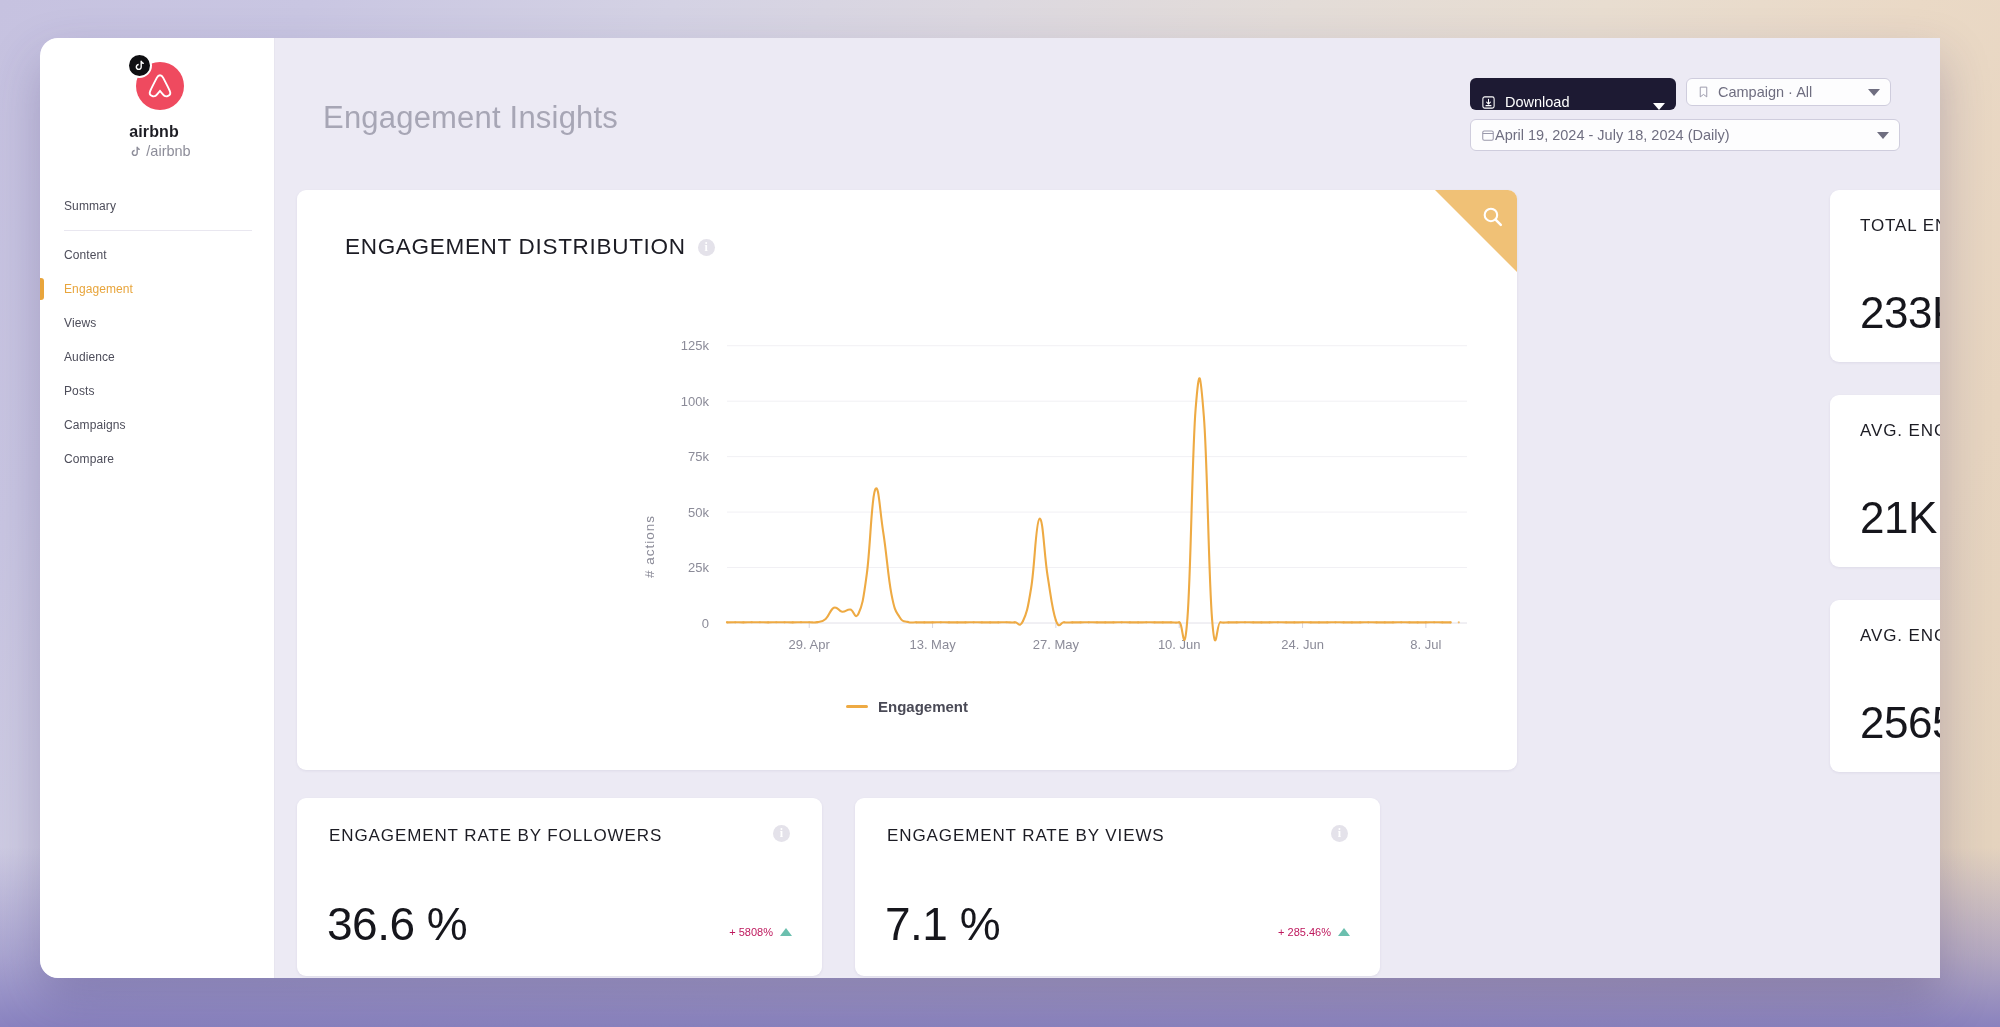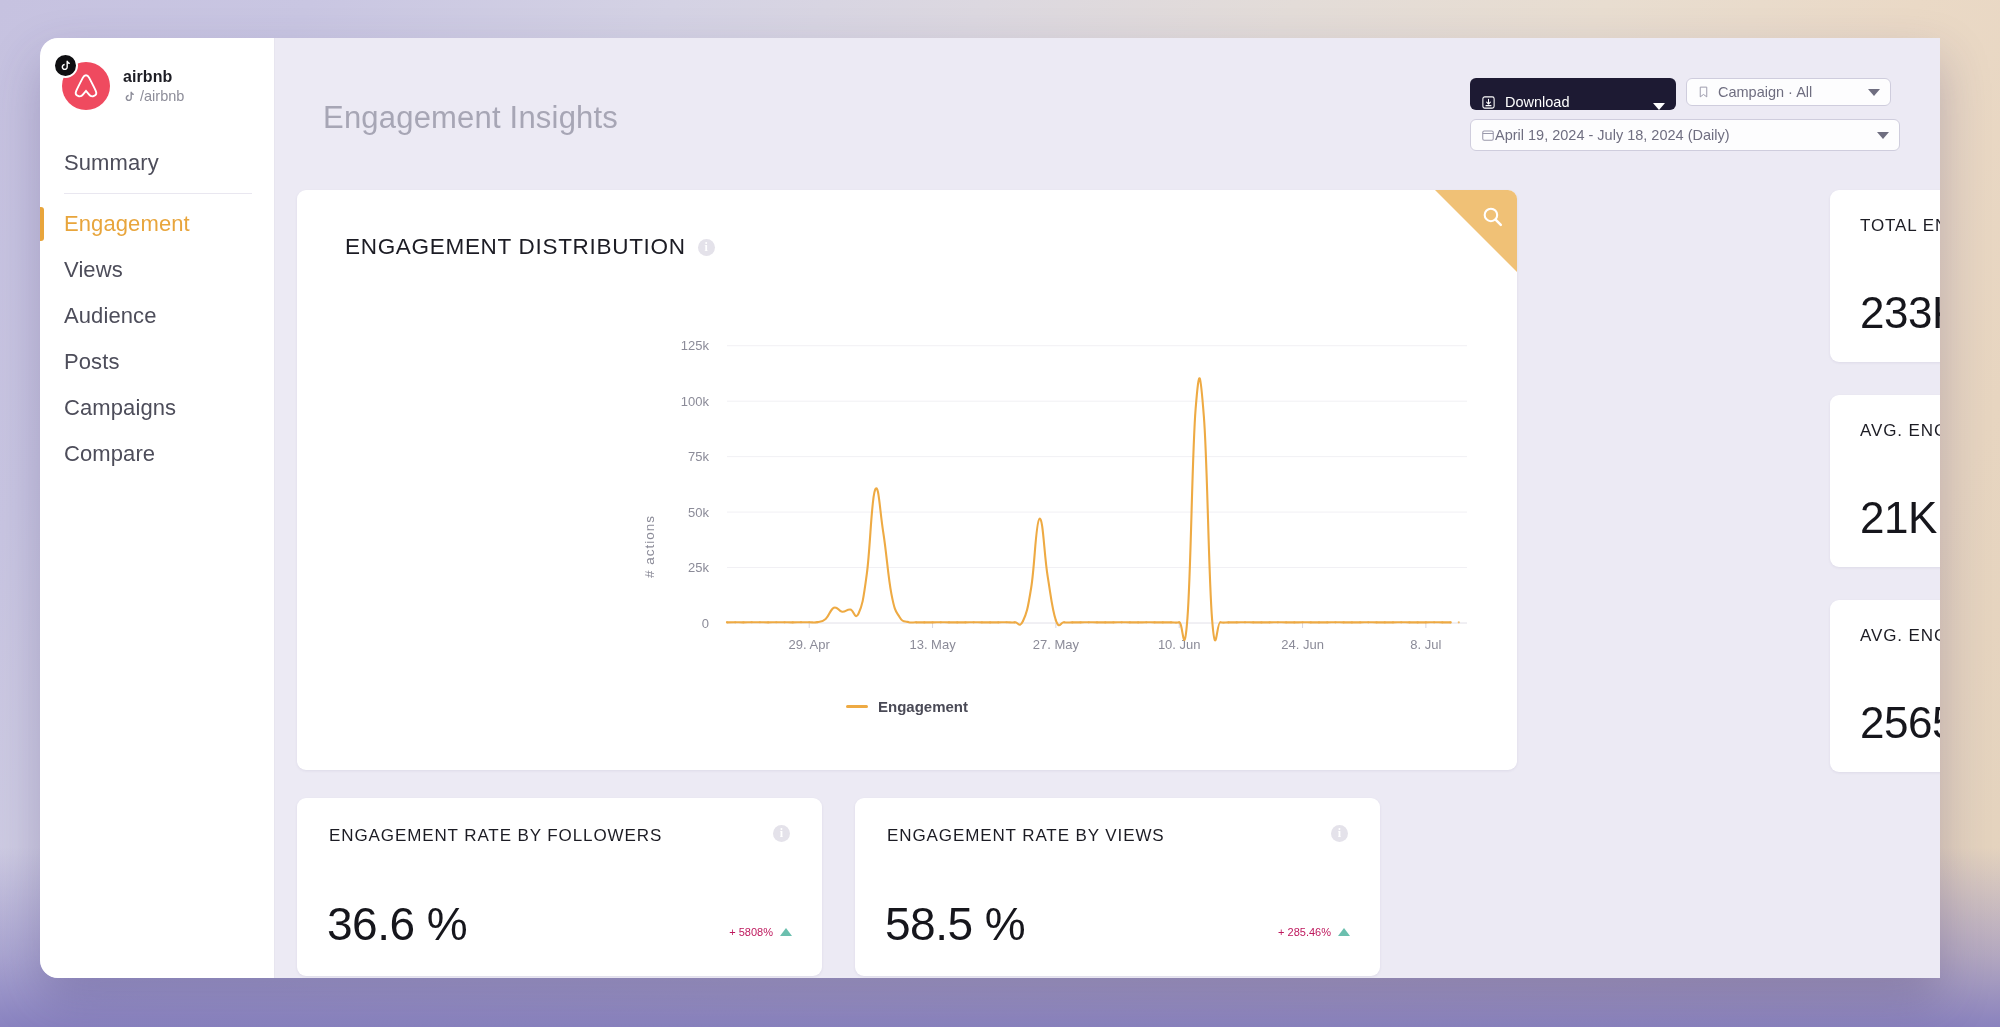--- a/index.html
+++ b/index.html
@@ -30,38 +30,38 @@
     display:flex; overflow:hidden; z-index:2;
   }
 
   
   #sidebar{
     width:235px; flex:0 0 235px; background:#ffffff;
     border-radius:18px 0 0 18px;
     border-right:1px solid #e7e5ef;
     padding:18px 0 0 0; position:relative;
   }
-  .profile{ display:flex; align-items:center; gap:13px; padding:6px 16px 0 22px; position:relative;}
+  .profile{ display:flex; align-items:center; gap:13px; padding:6px 16px 0 22px; position:relative;flex-direction:column;}
   .avatar-wrap{ position:relative; width:48px; height:48px; flex:0 0 48px;}
   .avatar{
     width:48px;height:48px;border-radius:50%;
     background:#ef4a5f; display:flex;align-items:center;justify-content:center;
   }
   .tt-badge{
     position:absolute; left:-9px; top:-9px; width:25px;height:25px;border-radius:50%;
     background:#0f0f12; display:flex;align-items:center;justify-content:center;
     border:2px solid #fff;
   }
   .profile-text{ display:flex; flex-direction:column; gap:2px;}
   .profile-name{ font-size:16px; font-weight:700; color:#1d1d24; letter-spacing:.1px;}
   .profile-handle{ display:flex; align-items:center; gap:4px; font-size:14.5px; color:#8d8d99;}
 
   .nav{ margin-top:30px; }
   .nav-item{
-    font-size:22px; color:#4d4d5a; padding:10px 0 10px 24px;
+    font-size:12px; color:#4d4d5a; padding:10px 0 10px 24px;
     position:relative; cursor:pointer; letter-spacing:.1px;
   }
   .nav-item.active{ color:#e8a53c; }
   .nav-item.active::before{
     content:""; position:absolute; left:0; top:6px; bottom:6px; width:4px;
     background:#e8a53c; border-radius:0 3px 3px 0;
   }
   .nav-sep{ height:1px; background:#e9e7f0; margin:7px 22px 7px 24px;}
 
   
@@ -174,20 +174,21 @@
             <path d="M16.5 3c.3 2 1.6 3.5 3.5 3.8v2.6c-1.3 0-2.6-.4-3.6-1.1v6.3c0 3.3-2.6 5.9-5.8 5.9S4.8 17.9 4.8 14.6c0-3.2 2.5-5.8 5.7-5.9v2.7c-1.6.1-2.9 1.5-2.9 3.2 0 1.8 1.4 3.2 3.1 3.2s3.1-1.4 3.1-3.2V3h2.7z" fill="#8d8d99"></path>
           </svg>
           <span>/airbnb</span>
         </div>
       </div>
     </div>
 
     <div class="nav">
       <div class="nav-item">Summary</div>
       <div class="nav-sep"></div>
+      <div class="nav-item">Content</div>
       <div class="nav-item active">Engagement</div>
       <div class="nav-item">Views</div>
       <div class="nav-item">Audience</div>
       <div class="nav-item">Posts</div>
       <div class="nav-item">Campaigns</div>
       <div class="nav-item">Compare</div>
     </div>
   </div>
 
   <div id="main">
@@ -373,21 +374,21 @@
       <div class="wide-value">36.6 %</div>
       <div class="wide-delta">
         <span>+ 5808%</span>
         <span class="tri-up"></span>
       </div>
     </div>
 
     <div class="card wide" id="rate-1">
       <div class="wide-title">ENGAGEMENT RATE BY VIEWS</div>
       <div class="info-dot wide-info">i</div>
-      <div class="wide-value">58.5 %</div>
+      <div class="wide-value">7.1 %</div>
       <div class="wide-delta">
         <span>+ 285.46%</span>
         <span class="tri-up"></span>
       </div>
     </div>
 
   </div>
 </div>
 
 </body></html>

